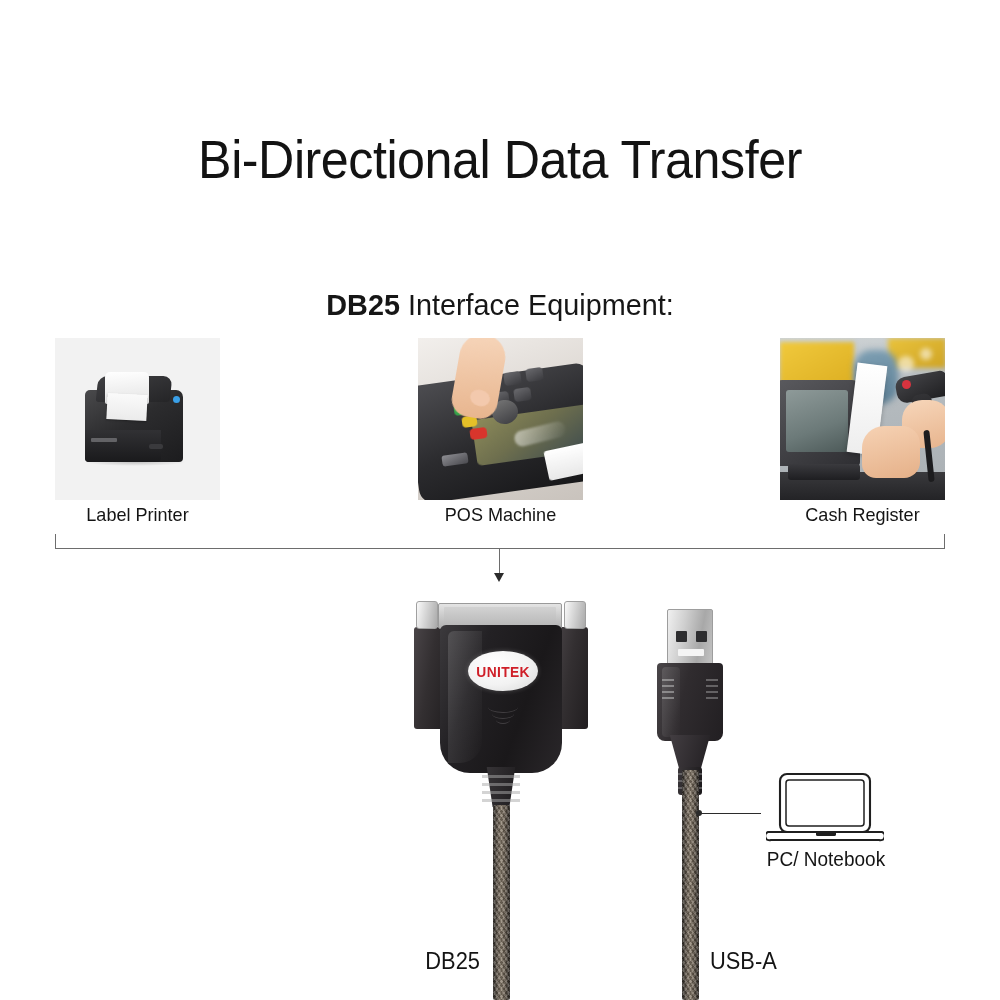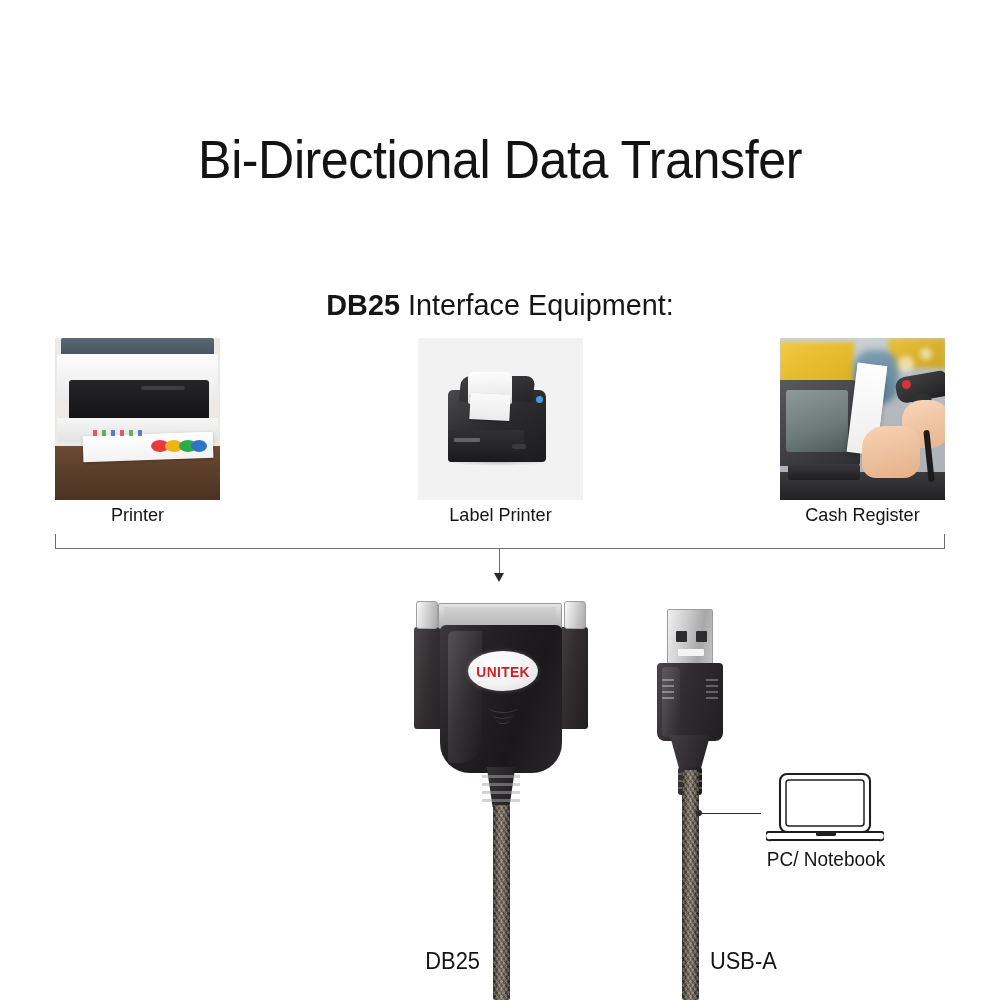--- a/index.html
+++ b/index.html
@@ -329,55 +329,59 @@
 
   <div class="title">Bi-Directional Data Transfer</div>
 
   <div class="subtitle">
     <span class="bold">DB25</span><span> Interface Equipment:</span>
   </div>
 
   <div class="thumb-row">
 
 
-    <div class="thumb-cell">
-      <div class="thumb-img">
-        <div class="pr-bg"></div>
-          <div class="pr-desk"></div>
-          <div class="pr-top"></div>
-        <div class="pr-body"></div>
-          <div class="pr-slot"></div>
-          <div class="pr-slot-line"></div>
-        <div class="pr-base"></div>
-          <div class="pr-paper"></div>
-          <div class="pr-dots"></div>
-        <div class="pr-ink a"></div>
-          <div class="pr-ink b"></div>
-        <div class="pr-ink c"></div>
-          <div class="pr-ink d"></div>
-      </div>
-      <div class="thumb-cap">Printer</div>
-    </div>
 
     <div class="thumb-cell">
       <div class="thumb-img">
         <div class="lp-bg"></div>
           <div class="lp-shadow"></div>
           <div class="lp-body"></div>
         <div class="lp-lid"></div>
           <div class="lp-roll"></div>
           <div class="lp-paper"></div>
         <div class="lp-front"></div>
           <div class="lp-btn"></div>
           <div class="lp-vent"></div>
         <div class="lp-brand"></div>
       </div>
       <div class="thumb-cap">Label Printer</div>
     </div>
 
+    <div class="thumb-cell">
+      <div class="thumb-img">
+        <div class="pos-bg"></div>
+          <div class="pos-body"></div>
+          <div class="pos-screen"></div>
+        <div class="pos-glare"></div>
+          <div class="pos-rec"></div>
+        <div class="pos-key g"></div>
+          <div class="pos-key y"></div>
+          <div class="pos-key r"></div>
+        <div class="pos-key d d1"></div>
+          <div class="pos-key d d2"></div>
+          <div class="pos-key d d3"></div>
+        <div class="pos-key d d4"></div>
+          <div class="pos-key d d5"></div>
+        <div class="pos-big"></div>
+          <div class="pos-finger"></div>
+          <div class="pos-nail"></div>
+        <div class="pos-slot"></div>
+      </div>
+      <div class="thumb-cap">POS Machine</div>
+    </div>
 
     <div class="thumb-cell">
       <div class="thumb-img">
         <div class="cr-bg"></div>
           <div class="cr-yellow"></div>
           <div class="cr-yellow2"></div>
         <div class="cr-blur-person"></div>
         <div class="cr-bokeh cr-b1"></div>
           <div class="cr-bokeh cr-b2"></div>
           <div class="cr-bokeh cr-b3"></div>

